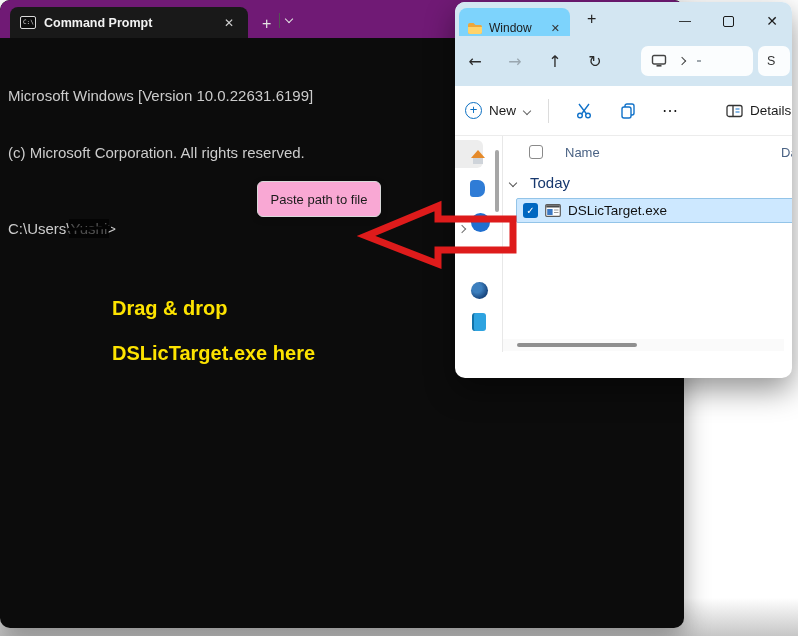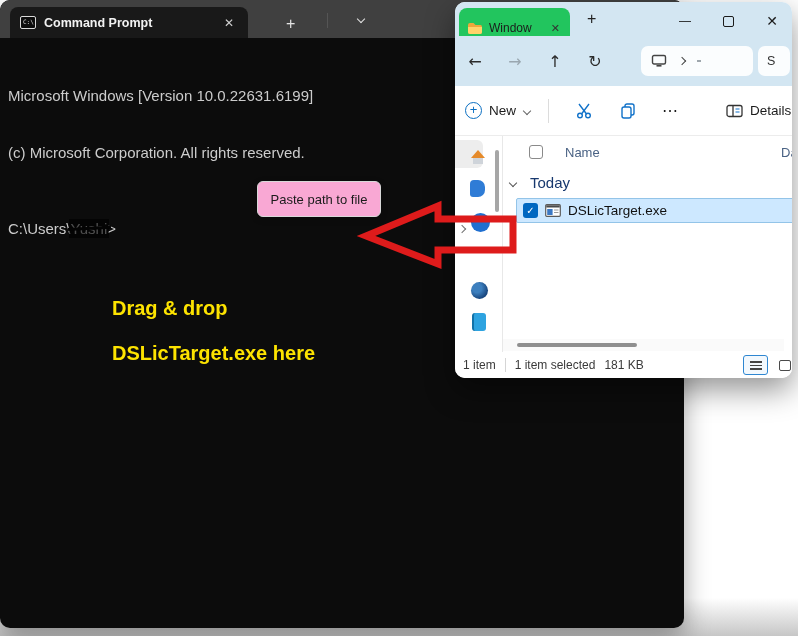--- a/index.html
+++ b/index.html
@@ -13,22 +13,22 @@
 
   
   .term {
     left:0; top:0; width:684px; height:628px;
     background:#0c0c0c; border-radius:10px;
     box-shadow:0 10px 26px rgba(0,0,0,.35);
     z-index:1; overflow:hidden;
   }
   .term-tabbar {
     position:absolute; left:0; top:0; right:0; height:38px;
-    background:#404040; border-radius:10px 10px 0 0;
-    display:flex; align-items:flex-end;gap:24px;
+    background:#701a75; border-radius:10px 10px 0 0;
+    display:flex; align-items:flex-end;
   }
   .term-tab {
     margin-left:10px; width:238px; height:31px;
     background:#191919; border-radius:8px 8px 0 0;
     display:flex; align-items:center; padding:0 10px; gap:8px;
   }
   .cmdicon {
     width:16px; height:13px; border:1px solid #d9d9d9; border-radius:2px;
     background:#0c0c0c; color:#d9d9d9; font-size:6px; line-height:10px;
     padding-left:2px; font-family:"DejaVu Sans Mono", monospace; flex:none;
@@ -57,21 +57,21 @@
   
   .win {
     left:455px; top:2px; width:337px; height:376px;
     background:#ffffff; border-radius:10px; overflow:hidden;
     box-shadow:0 12px 30px rgba(0,0,0,.42);
     z-index:2; font-size:13px; color:#222;
   }
   .titlebar { position:absolute; left:0; top:0; right:0; height:34px; background:#d3e6f2; }
   .exp-tab {
     position:absolute; left:4px; top:6px; width:111px; height:40px;
-    background:#22c55e; border-radius:8px 8px 0 0;
+    background:#7dd3fc; border-radius:8px 8px 0 0;
     display:flex; align-items:center; padding:0 8px; gap:6px;
   }
   .exp-tab-title { font-size:12px; color:#1b1b1b; flex:1; overflow:hidden; white-space:nowrap; }
   .exp-tab-close { font-size:11px; color:#333; padding:0 2px; }
   .exp-newtab { position:absolute; left:132px; top:8px; font-size:16px; color:#222; }
   .ctl { position:absolute; top:8px; width:30px; height:22px; display:flex;
          align-items:center; justify-content:center; color:#1b1b1b; font-size:12px; }
   .ctl-max-box { width:11px; height:11px; border:1.3px solid #1b1b1b; border-radius:2px; }
 
   .navbar { position:absolute; left:0; top:34px; right:0; height:50px; background:#d3e6f2;
@@ -289,32 +289,20 @@
           <line x1="9" y1="8.5" x2="13.5" y2="8.5" stroke="#9a9a9a" stroke-width="1"></line>
         </svg>
         <span class="filename">DSLicTarget.exe</span>
 
       </div>
       <div class="hscroll-track"></div>
       <div class="hscroll"></div>
     </div>
   </div>
 
-  <div class="statusbar">
-    <span style="margin-left:8px;">1 item</span>
-    <span class="st-div"></span>
-    <span>1 item selected</span>
-    <span style="margin-left:9px;">181 KB</span>
-    <span class="viewbtn active">
-        <span class="lines-ic"></span>
-      </span>
-    <span class="viewbtn plain">
-        <span class="sq-ic"></span>
-      </span>
-  </div>
 </div>
 
 <div class="abs tooltip">
   <span>Paste path to file</span>
 </div>
 
 <svg class="abs arrow-svg" width="175" height="85" viewBox="0 0 175 85">
   <path d="M14 42 L86 12 L86 25 L161 25 L161 56 L86 56 L86 70 Z" fill="none" stroke="#de1b1b" stroke-width="7" stroke-linejoin="miter"></path>
 </svg>
 

